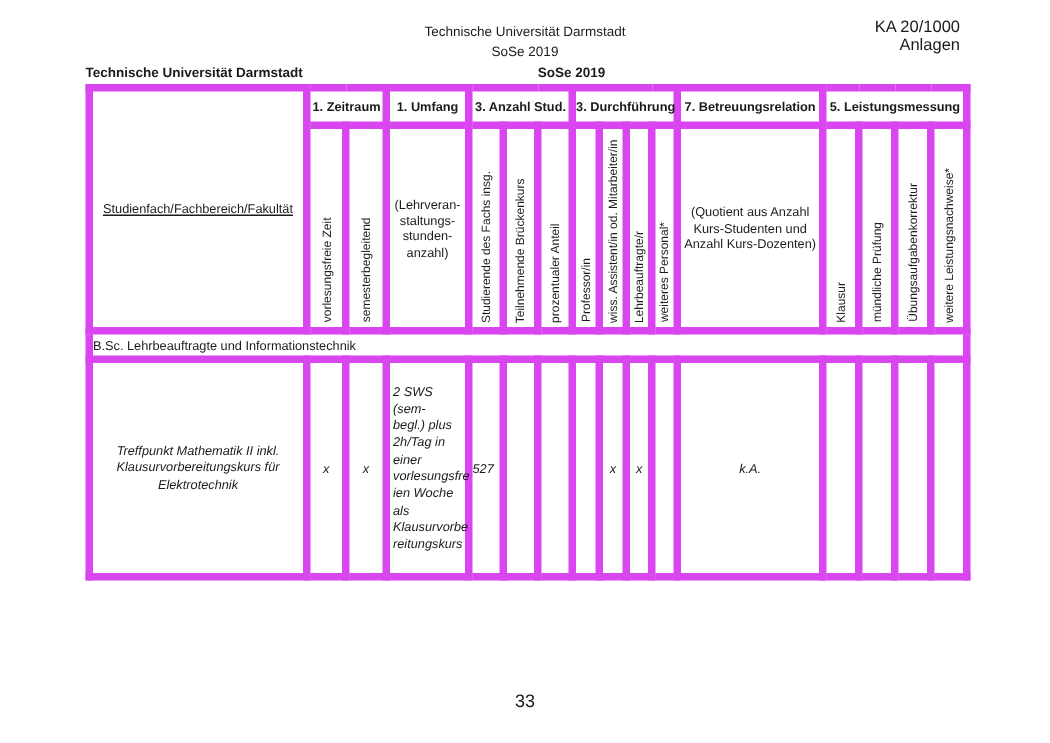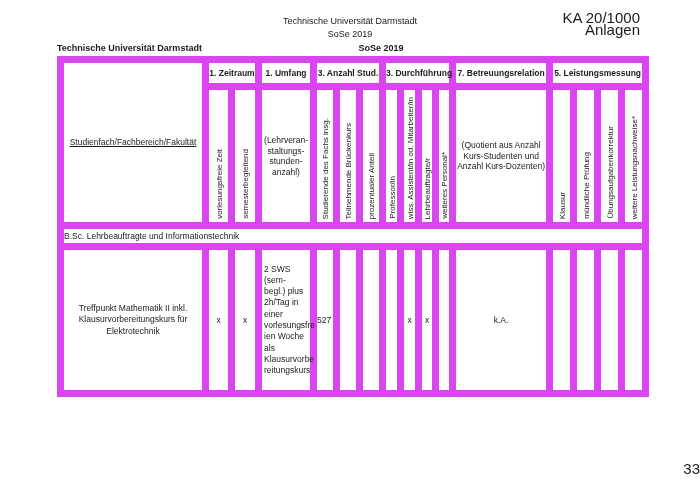--- a/index.html
+++ b/index.html
@@ -2,47 +2,47 @@
 <html><head>
 <meta charset="utf-8">
 <style>
   html,body{margin:0;padding:0;}
   body{
     width:700px;height:495px;position:relative;background:#ffffff;
     font-family:"Liberation Sans","DejaVu Sans",sans-serif;
     color:#1b1b1b;-webkit-font-smoothing:antialiased;overflow:hidden;
   }
   .hdr-center{position:absolute;top:15px;left:0;right:0;text-align:center;font-size:9px;line-height:13px;}
-  .hdr-right{position:absolute;top:12px;right:60px;text-align:right;font-size:15px;line-height:12px;}
+  .hdr-right{position:absolute;top:12px;right:60px;text-align:right;font-size:11px;line-height:12px;}
   .hdr-left-bold{position:absolute;top:43px;left:57px;font-size:9px;font-weight:bold;}
   .hdr-center-bold{position:absolute;top:43px;left:381px;transform:translateX(-50%);font-size:9px;font-weight:bold;}
 
   table.sheet{
     position:absolute;left:57px;top:56px;border-collapse:collapse;table-layout:fixed;
     width:586px;
   }
   table.sheet{border:2px solid #2c2c2c;}
-  table.sheet td{border:7px solid #d946ef;padding:0;vertical-align:middle;font-size:8.5px;line-height:10.5px;overflow:visible;}
+  table.sheet td{border:5px solid #d946ef;padding:0;vertical-align:middle;font-size:8.5px;line-height:10.5px;overflow:visible;}
 
   td.ghead{font-weight:bold;text-align:center;font-size:8.4px;white-space:nowrap;height:20px;padding:1px 0;}
   td.namehead{vertical-align:bottom;text-align:center;padding:1px 2px;font-size:8.5px;text-decoration:underline;}
   td.vcell{position:relative;height:132px;}
   .vtext{
     position:absolute;bottom:3px;left:50%;
     writing-mode:vertical-rl;transform:translateX(-50%) rotate(180deg);
     white-space:nowrap;font-size:8px;line-height:9px;
   }
   td.notecell{vertical-align:bottom;text-align:center;white-space:pre-line;font-size:8.5px;line-height:11px;padding:0 1px 2px 1px;}
   td.band{text-align:left;padding:1px 3px;height:14px;font-size:8.5px;}
-  td.data{height:136px;text-align:center;}
+  td.data{height:136px;text-align:center;font-style:italic;}
   td.data.namecell{text-align:center;padding:2px 4px;white-space:pre-line;line-height:11.5px;}
   td.data.umfangcell{text-align:left;vertical-align:middle;padding:2px 1px 2px 2px;white-space:pre-line;line-height:11.3px;}
   td.data.numcell{text-align:left;padding-right:2px;}
 
-  .page-number{position:absolute;top:460px;left:0;right:0;text-align:right;font-size:15px;}
+  .page-number{position:absolute;top:460px;left:0;right:0;text-align:center;font-size:12px;}
 </style>
 </head>
 <body>
 
 <div class="hdr-center">
   <div>Technische Universität Darmstadt</div>
   <div>SoSe 2019</div>
 </div>
 
 <div class="hdr-right">

